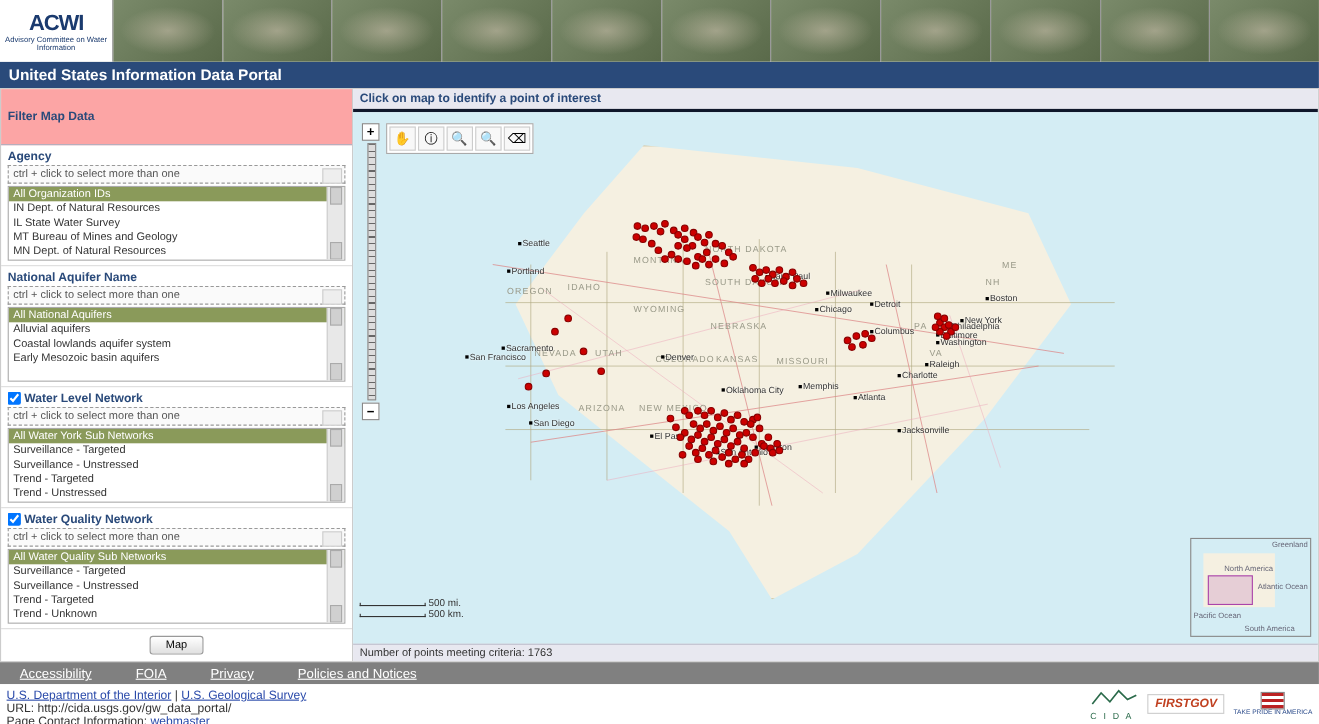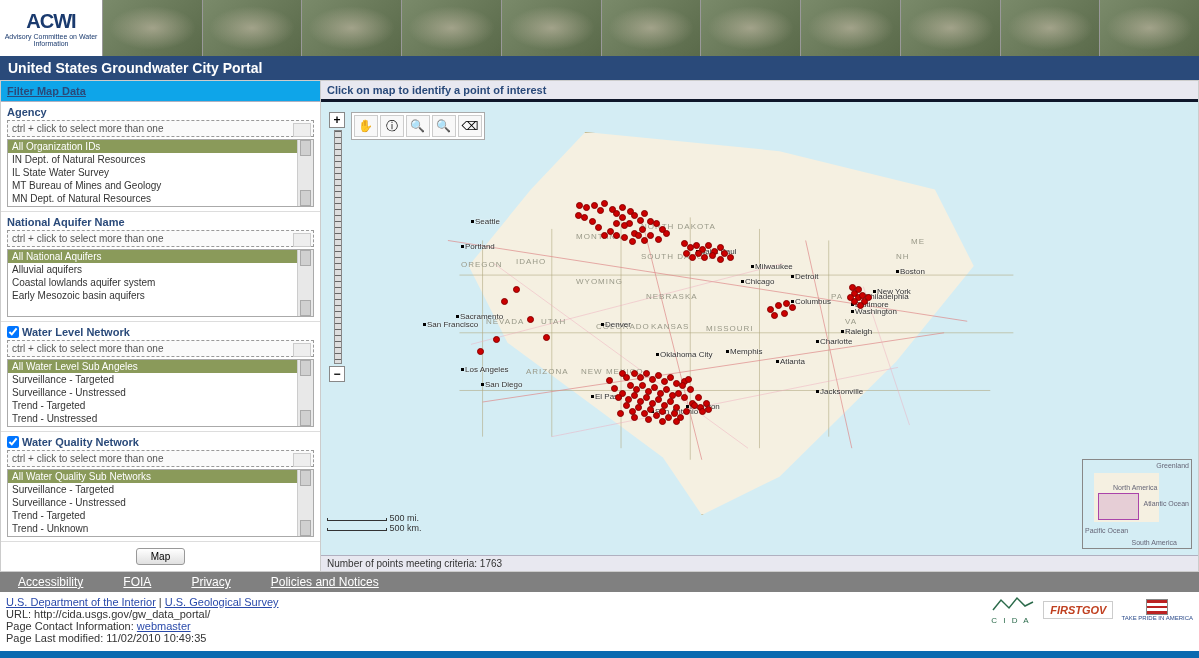--- a/index.html
+++ b/index.html
@@ -7,21 +7,21 @@
 .banner { height: 56px; background: linear-gradient(90deg, #e8e8e8 0%, #c8d4b8 20%, #a8b8a0 40%, #d0d8c8 60%, #b8c8b0 80%, #e0d8c8 100%); position: relative; display: flex; align-items: center; }
 .banner-logo { width: 102px; height: 56px; background: #fff; display: flex; flex-direction: column; align-items: center; justify-content: center; }
 .banner-logo-text { color: #1a3a6e; font-weight: bold; font-size: 20px; letter-spacing: -1px; }
 .banner-logo-sub { color: #1a3a6e; font-size: 7px; text-align: center; line-height: 1; }
 .banner-photos { flex: 1; height: 56px; display: flex; }
 .banner-photos div { flex: 1; border-left: 1px solid #999; background: linear-gradient(135deg, #7a8a6a, #5a6a4a); position: relative; }
 .banner-photos div::after { content: ""; position: absolute; inset: 6px; background: radial-gradient(ellipse at center, rgba(200,190,170,0.6), transparent 70%); }
 .titlebar { background: #2a4a7a; color: #fff; padding: 4px 8px; font-size: 14px; font-weight: bold; }
 .main { display: flex; background: #fff; border: 1px solid #ccc; }
 .sidebar { width: 320px; border-right: 1px solid #ccc; }
-.sidebar-header { background: #0ea5e9; border-bottom: 1px solid #b0b0c0; padding: 4px 6px; color: #2a4a7a; font-size: 11px; font-weight: bold; text-decoration: underline; }
+.sidebar-header { background: #fca5a5; border-bottom: 1px solid #b0b0c0; padding: 19px 6px; color: #2a4a7a; font-size: 11px; font-weight: bold; }
 .filter-section { padding: 4px 6px; border-bottom: 1px solid #ddd; }
 .filter-title { color: #2a4a7a; font-size: 11px; font-weight: bold; margin-bottom: 2px; display: flex; align-items: center; gap: 3px; }
 .filter-title input[type="checkbox"] { width: 12px; height: 12px; }
 .hint-box { border: 1px dashed #999; padding: 2px 4px; font-size: 10px; color: #555; margin-bottom: 2px; background: #fafafa; position: relative; }
 .hint-box::after { content: ""; position: absolute; right: 2px; top: 2px; width: 16px; height: 12px; background: #eee; border: 1px solid #ccc; }
 .listbox { border: 1px solid #aaa; font-size: 10px; height: 68px; overflow: hidden; position: relative; }
 .listbox-item { padding: 1px 4px; color: #333; white-space: nowrap; }
 .listbox-item.selected { background: #8a9a5a; color: #fff; }
 .listbox-scroll { position: absolute; right: 0; top: 0; bottom: 0; width: 16px; background: #e8e8e8; border-left: 1px solid #ccc; }
 .listbox-scroll::before, .listbox-scroll::after { content: ""; position: absolute; left: 2px; right: 2px; height: 14px; background: #d0d0d0; border: 1px solid #aaa; }
@@ -82,21 +82,21 @@
       <div></div>
       <div></div>
       <div></div>
       <div></div>
       <div></div>
       <div></div>
       <div></div>
   </div>
 </div>
 
-<div class="titlebar">United States Groundwater City Portal</div>
+<div class="titlebar">United States Information Data Portal</div>
 
 <div class="main">
   <div class="sidebar">
     <div class="sidebar-header">Filter Map Data</div>
 
     <div class="filter-section">
       <div class="filter-title">Agency</div>
       <div class="hint-box">ctrl + click to select more than one</div>
       <div class="listbox">
         <div class="listbox-item selected">All Organization IDs</div>
@@ -120,21 +120,21 @@
       </div>
     </div>
 
     <div class="filter-section">
       <div class="filter-title">
           <input type="checkbox" checked="" style="">
           <span>Water Level Network</span>
         </div>
       <div class="hint-box">ctrl + click to select more than one</div>
       <div class="listbox">
-        <div class="listbox-item selected">All Water Level Sub Angeles</div>
+        <div class="listbox-item selected">All Water York Sub Networks</div>
         <div class="listbox-item">Surveillance - Targeted</div>
         <div class="listbox-item">Surveillance - Unstressed</div>
         <div class="listbox-item">Trend - Targeted</div>
         <div class="listbox-item">Trend - Unstressed</div>
         <div class="listbox-scroll"></div>
       </div>
     </div>
 
     <div class="filter-section">
       <div class="filter-title">

